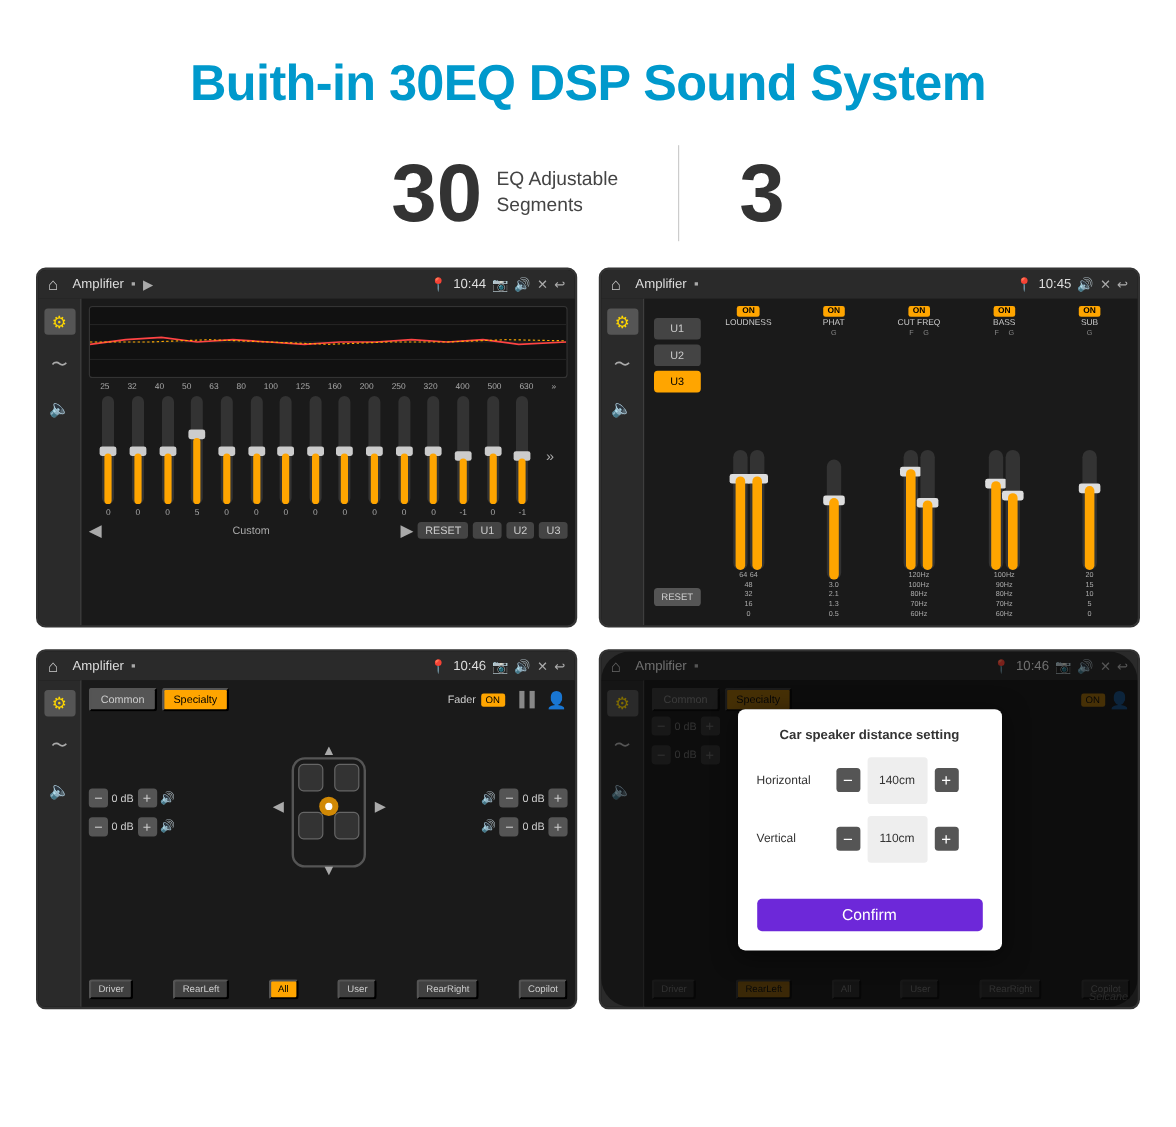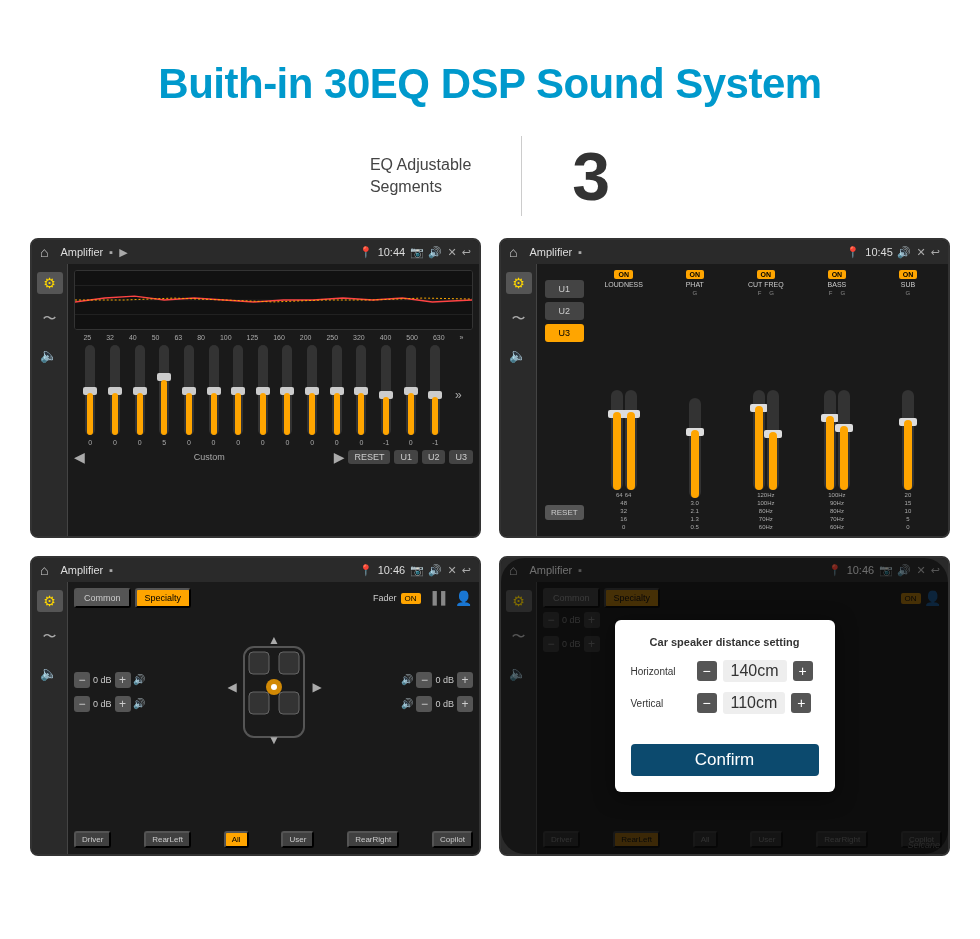--- a/index.html
+++ b/index.html
@@ -7,26 +7,25 @@
       width: 980px;
       height: 939px;
       background: #ffffff;
       font-family: Arial, sans-serif;
       overflow: hidden;
     }
 
     
     .page-title {
       text-align: center;
-      padding: 32px 20px 10px;
+      padding: 45px 20px 10px;
       font-size: 42px;
       font-weight: 900;
       color: #0099cc;
       letter-spacing: -0.5px;
-      margin-top: 28px;
     }
 
     
     .stats-row {
       display: flex;
       justify-content: center;
       align-items: center;
       padding: 18px 0 22px;
       gap: 0;
     }
@@ -350,34 +349,34 @@
       display: flex;
       align-items: center;
       justify-content: center;
       color: #fff;
       font-size: 14px;
       cursor: pointer;
     }
     .dialog-val {
       background: #eee;
       border-radius: 3px;
-      padding: 2px 8px;
-      font-size: 16px;
+      padding: 14px 8px;
+      font-size: 10px;
       color: #333;
       min-width: 50px;
       text-align: center;
     }
     .dialog-confirm {
       width: 100%;
-      background: #0c4a6e;
+      background: #6d28d9;
       color: #fff;
       border: none;
       border-radius: 4px;
       padding: 6px;
-      font-size: 17px;
+      font-size: 13px;
       cursor: pointer;
       margin-top: 20px;
     }
 
     
     .watermark {
       position: absolute;
       bottom: 4px;
       right: 8px;
       font-size: 9px;
@@ -385,20 +384,21 @@
       font-style: italic;
     }
   </style>
 </head>
 <body>
 
 <h1 class="page-title">Buith-in 30EQ DSP Sound System</h1>
 
 <div class="stats-row">
   <div class="stat-block">
+    <span class="stat-number">30</span>
     <span class="stat-label">EQ Adjustable<br>Segments</span>
   </div>
   <div class="stat-divider"></div>
   <div class="stat-block">
     <span class="stat-number">3</span>
   </div>
 </div>
 
 <div class="screenshots-grid">
 

